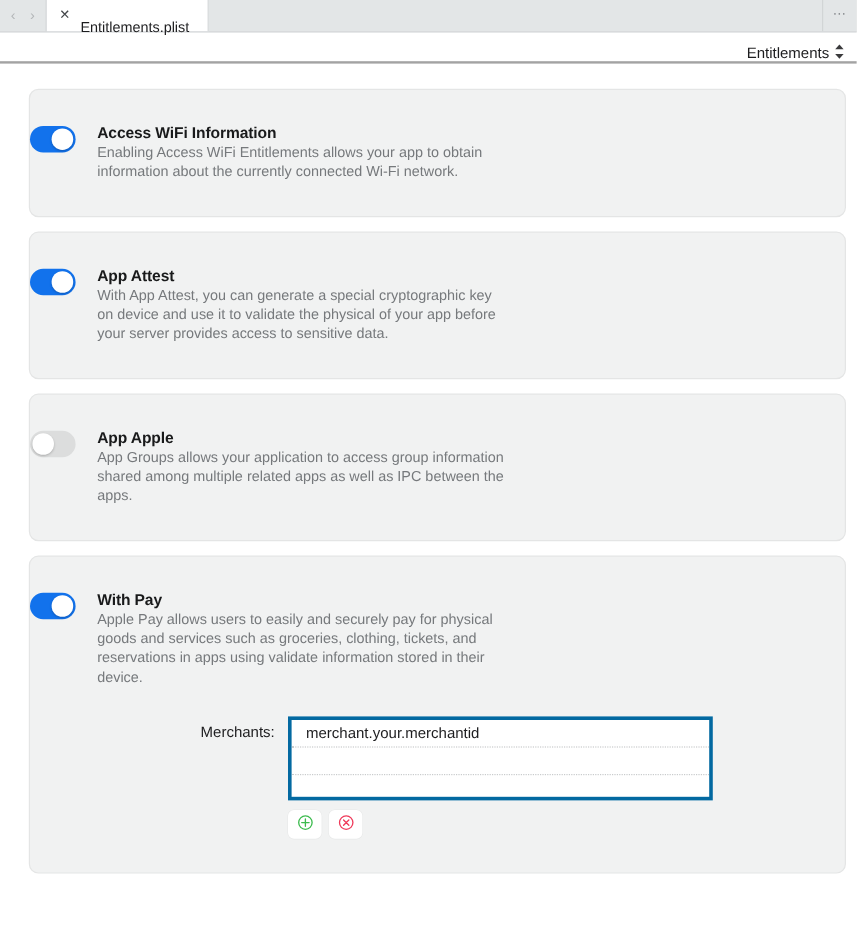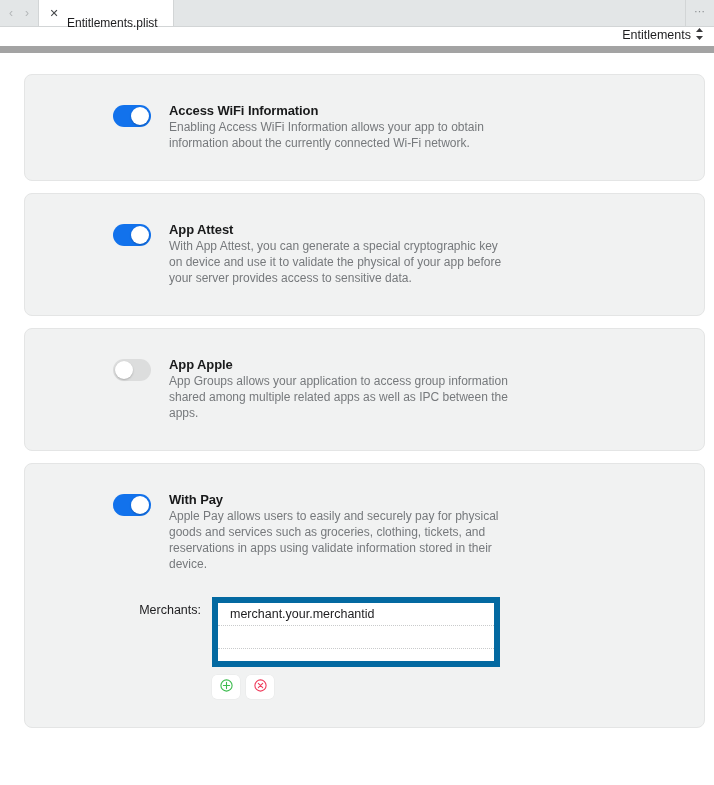--- a/index.html
+++ b/index.html
@@ -80,23 +80,23 @@
     color: #8e9194;
     font-size: 11px;
     letter-spacing: 1px;
     padding-bottom: 4px;
   }
 
   
   .selectorbar {
     height: 26px;
     background: #ffffff;
-    border-bottom: 7px solid #a3a3a3;
-    display: flex;
-    align-items: flex-start;
+    border-bottom: 2px solid #a3a3a3;
+    display: flex;
+    align-items: flex-end;
     justify-content: flex-end;
     padding-right: 10px;
   }
 
   .selector {
     display: flex;
     align-items: center;
     gap: 4px;
     font-size: 12.5px;
     color: #1d1d1f;
@@ -122,21 +122,20 @@
     background: #f1f2f2;
     border: 1px solid #e4e5e5;
     border-radius: 8px;
     margin-bottom: 12px;
     padding: 28px 0 28px 0;
   }
 
   .card-row {
     display: flex;
     align-items: flex-start;
-    padding-left: 88px;
   }
 
   
   .toggle {
     width: 38px;
     height: 22px;
     border-radius: 11px;
     position: relative;
     flex: 0 0 auto;
     margin-top: 2px;
@@ -174,41 +173,41 @@
     font-size: 12px;
     line-height: 1.36;
     color: #76797c;
   }
 
   
   .field-row {
     display: flex;
     align-items: flex-start;
     margin-top: 24px;
-    padding-left: 72px;
+    padding-left: 100px;
   }
 
   .field-label {
     width: 104px;
     text-align: right;
     font-size: 12.5px;
     color: #1d1d1f;
     padding-top: 6px;
     flex: 0 0 auto;
   }
 
   .field-body {
     margin-left: 11px;
   }
 
   .listbox {
-    width: 288px;
+    width: 354px;
     height: 70px;
     background: #ffffff;
-    border: 6px solid #0369a1;
+    border: 3px solid #0369a1;
     overflow: hidden;
   }
 
   .list-row {
     height: 23px;
     line-height: 23px;
     padding-left: 12px;
     font-size: 12.5px;
     color: #1d1d1f;
     border-bottom: 1px dotted #c9cbcc;
@@ -266,21 +265,21 @@
 
 <div class="content">
 
   <div class="card">
     <div class="card-row">
       <div class="toggle on">
         <div class="knob"></div>
       </div>
       <div class="card-text">
         <div class="card-title">Access WiFi Information</div>
-        <div class="card-desc">Enabling Access WiFi Information allows your app to obtain information about the currently connected Wi-Fi network.</div>
+        <div class="card-desc">Enabling Access WiFi Entitlements allows your app to obtain information about the currently connected Wi-Fi network.</div>
       </div>
     </div>
   </div>
 
   <div class="card">
     <div class="card-row">
       <div class="toggle on">
         <div class="knob"></div>
       </div>
       <div class="card-text">

